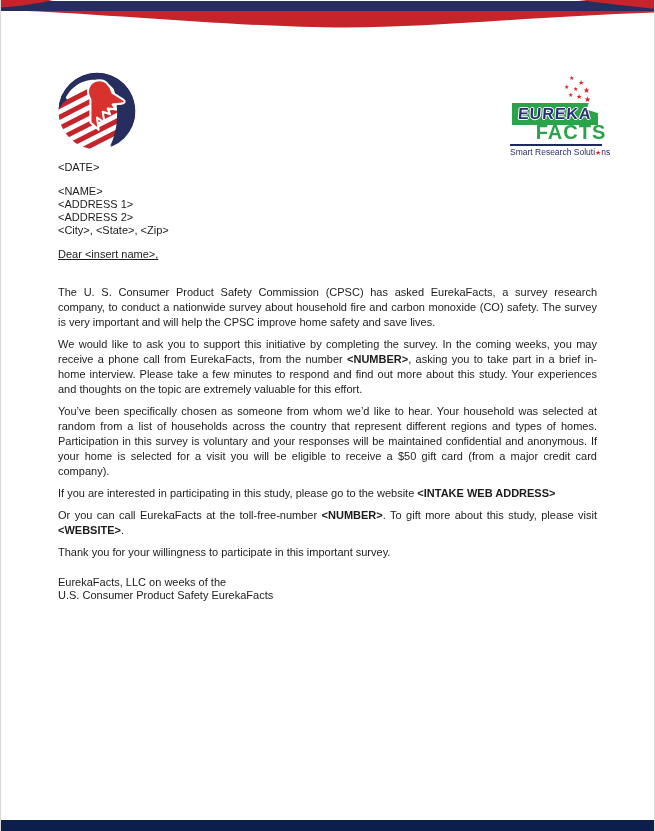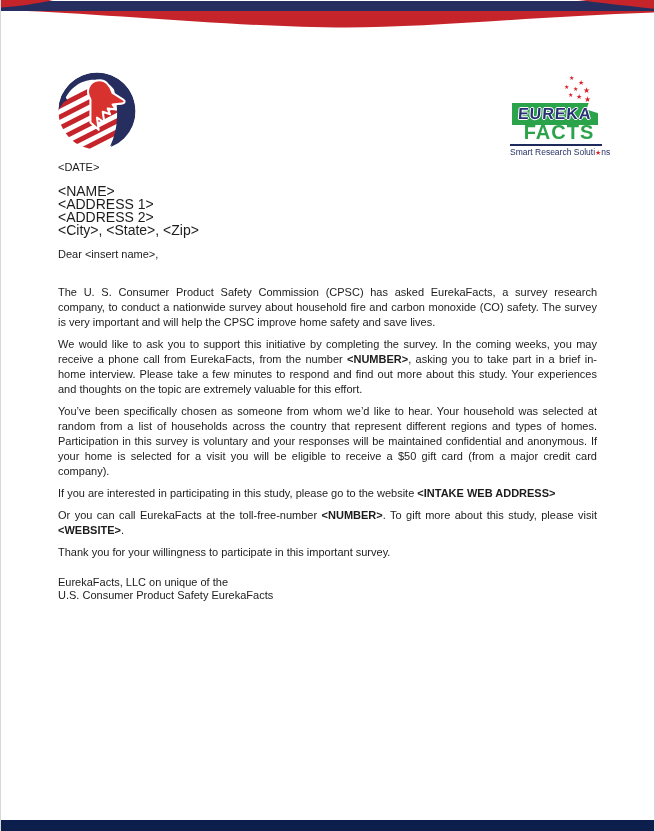--- a/index.html
+++ b/index.html
@@ -11,32 +11,32 @@
   .header{display:flex;justify-content:space-between;align-items:flex-start;
           padding:70px 50px 0 55px;}
   .cpsc-logo{width:82px;height:82px;display:block;}
   .ef-logo{position:relative;width:94px;height:86px;margin-top:3px;}
   .ef-box{position:absolute;left:2px;top:30px;width:86px;height:22px;
           display:flex;align-items:center;justify-content:center;}
   .ef-box::after{content:"";position:absolute;right:-4px;top:-3px;width:14px;height:12px;
           background:#fff;transform:rotate(18deg);}
   .ef-word1{font-weight:bold;font-size:16px;letter-spacing:1px;color:#283173;line-height:1;
           text-shadow:1px 0 #fff,-1px 0 #fff,0 1px #fff,0 -1px #fff;transform:skewX(-4deg);}
-  .ef-word2{position:absolute;top:49px;left:4px;width:90px;text-align:center;font-size:20px;
+  .ef-word2{position:absolute;top:49px;left:16px;width:90px;text-align:center;font-size:20px;
           font-weight:bold;letter-spacing:1px;line-height:1;}
   .ef-line{position:absolute;top:71px;left:0;width:92px;border-top:2px solid #1d2a5c;}
   .ef-tagline{position:absolute;top:74px;left:0;width:94px;text-align:center;font-size:8.5px;
           color:#1d2a5c;white-space:nowrap;letter-spacing:0;}
   .ef-tag-star{color:#d8252c;font-size:7px;}
   .sp{position:absolute;color:#d8252c;line-height:1;}
   .content{position:relative;padding:0 57px;}
   .date{margin-top:2px;font-size:11px;line-height:13px;}
-  .addr{margin-top:11px;font-size:14px;}
+  .addr{margin-top:11px;font-size:11px;}
   .addr-line{line-height:13px;}
-  .salutation{margin-top:11px;font-size:11px;line-height:13px;}
+  .salutation{margin-top:11px;font-size:11px;line-height:13px;text-decoration:underline;}
   .paras{margin-top:24px;}
   .para{font-size:11px;line-height:15px;text-align:justify;margin:0 0 7px 0;}
   .para.center{text-align:center;margin-top:10px;margin-bottom:6px;}
   .b{font-weight:bold;}
   .closing{margin-top:15px;font-size:11px;line-height:13px;}
   .sig{margin-top:16px;font-size:11px;}
   .sig-line{line-height:13px;}
 </style>
 </head>
 <body>
@@ -141,19 +141,19 @@
         <div class="para"><span>The U. S. Consumer Product Safety Commission (CPSC) has asked EurekaFacts, a survey research company, to conduct a nationwide survey about household fire and carbon monoxide (CO) safety. The survey is very important and will help the CPSC improve home safety and save lives.</span></div>
         <div class="para"><span>We would like to ask you to support this initiative by completing the survey. In the coming weeks, you may receive a phone call from EurekaFacts, from the number </span><span class="b">&lt;NUMBER&gt;</span><span>, asking you to take part in a brief in-home interview. Please take a few minutes to respond and find out more about this study. Your experiences and thoughts on the topic are extremely valuable for this effort.</span></div>
         <div class="para"><span>You’ve been specifically chosen as someone from whom we’d like to hear. Your household was selected at random from a list of households across the country that represent different regions and types of homes. Participation in this survey is voluntary and your responses will be maintained confidential and anonymous. If your home is selected for a visit you will be eligible to receive a $50 gift card (from a major credit card company).</span></div>
         <div class="para"><span>If you are interested in participating in this study, please go to the website </span><span class="b">&lt;INTAKE WEB ADDRESS&gt;</span></div>
         <div class="para"><span>Or you can call EurekaFacts at the toll-free-number </span><span class="b">&lt;NUMBER&gt;</span><span>. To gift more about this study, please visit </span><span class="b">&lt;WEBSITE&gt;</span><span>.</span></div>
         <div class="para"><span>Thank you for your willingness to participate in this important survey.</span></div>
       </div>
 
 
     <div class="sig">
-        <div class="sig-line">EurekaFacts, LLC on unique of the</div>
+        <div class="sig-line">EurekaFacts, LLC on weeks of the</div>
         <div class="sig-line">U.S. Consumer Product Safety EurekaFacts</div>
       </div>
   </div>
 
   <div class="footer-band" style="background-color: rgb(12, 30, 75);"></div>
 </div>
 
 </body></html>

